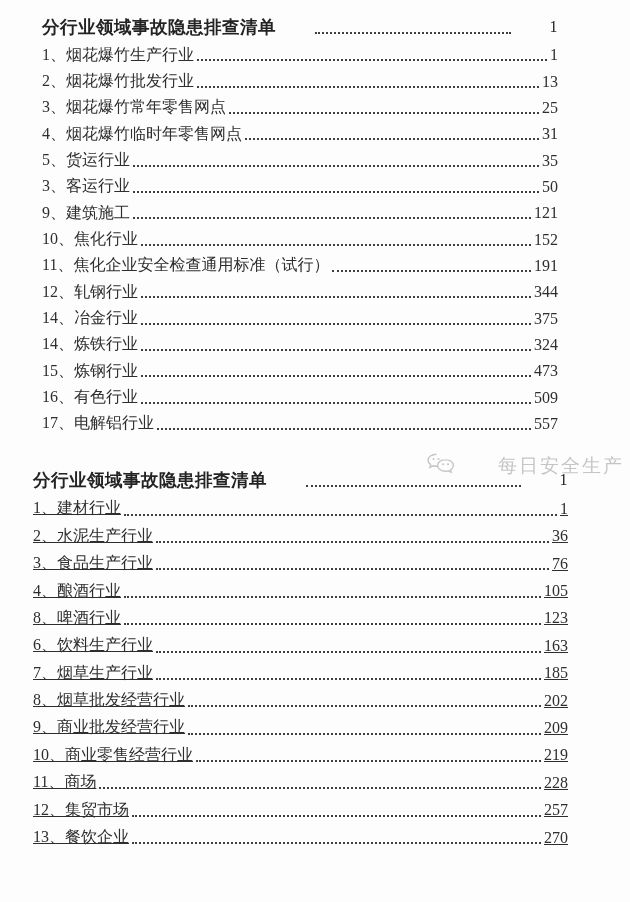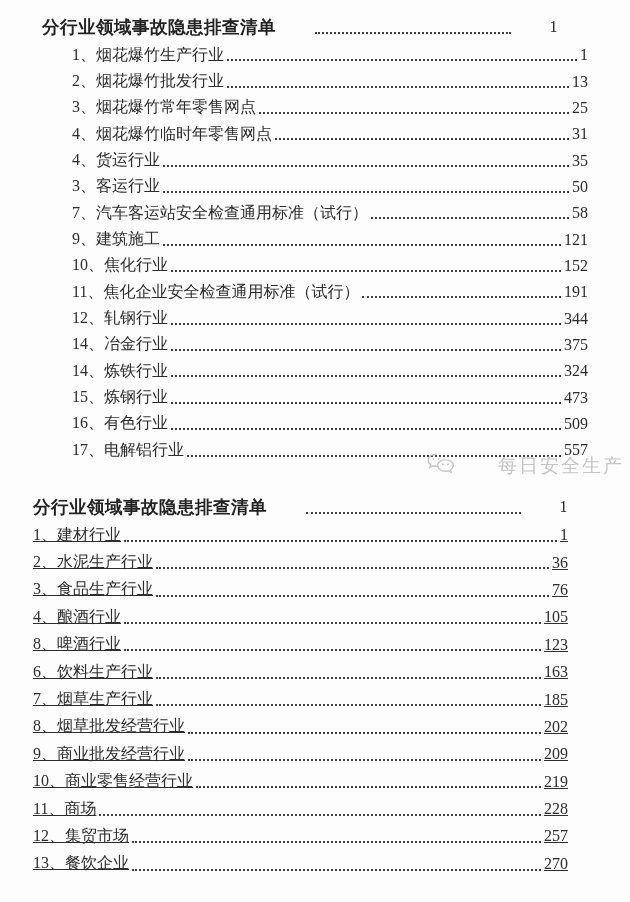--- a/index.html
+++ b/index.html
@@ -18,21 +18,21 @@
   }
   section { display: block; }
   .section-1 { padding: 12px 72px 0 42px; }
   .section-2 { padding: 28px 62px 0 33px; }
 
   .toc-row {
     display: flex;
     align-items: center;
     width: 100%;
   }
-  .section-1 .item-row { height: 26.35px; margin-left: 30px; }
+  .section-1 .item-row { height: 26.35px; }
   .section-2 .item-row { height: 27.4px; text-decoration: underline; }
   .header-row { height: 30px; gap: 36px; }
 
   .header-row .toc-title,
   .header-row .page-num {
     font-family: "Liberation Sans", "DejaVu Sans", sans-serif;
     font-weight: bold;
     font-size: 17.5px;
     color: #232323;
     letter-spacing: 0.5px;
@@ -119,36 +119,31 @@
     <span class="page-num">25</span>
   </div>
 
   <div class="toc-row item-row">
     <span class="toc-title">4、烟花爆竹临时年零售网点</span>
     <span class="leader"></span>
     <span class="page-num">31</span>
   </div>
 
   <div class="toc-row item-row">
-    <span class="toc-title">4、货运行业</span>
+    <span class="toc-title">5、货运行业</span>
     <span class="leader"></span>
     <span class="page-num">35</span>
   </div>
 
   <div class="toc-row item-row">
     <span class="toc-title">3、客运行业</span>
     <span class="leader"></span>
     <span class="page-num">50</span>
   </div>
 
-  <div class="toc-row item-row">
-    <span class="toc-title">7、汽车客运站安全检查通用标准（试行）</span>
-    <span class="leader"></span>
-    <span class="page-num">58</span>
-  </div>
 
 
   <div class="toc-row item-row">
     <span class="toc-title">9、建筑施工</span>
     <span class="leader"></span>
     <span class="page-num">121</span>
   </div>
 
   <div class="toc-row item-row">
     <span class="toc-title">10、焦化行业</span>

